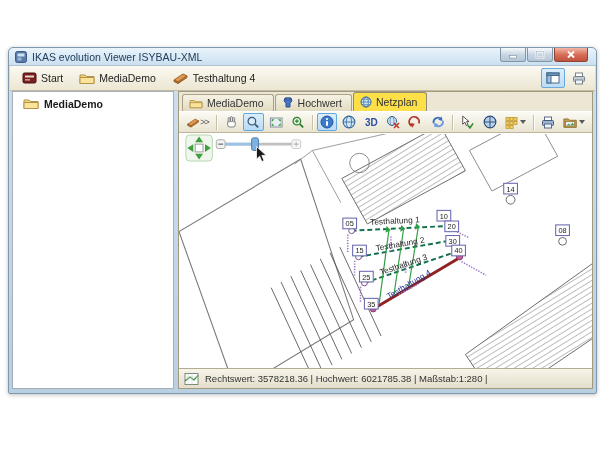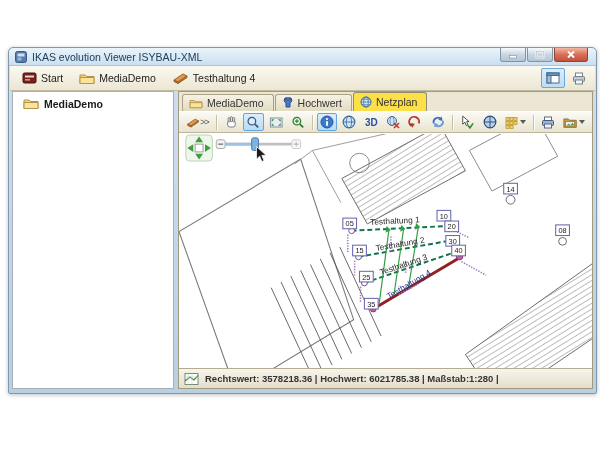--- a/index.html
+++ b/index.html
@@ -58,21 +58,21 @@
   .dd-arrow { width:0; height:0; border-left:3px solid transparent; border-right:3px solid transparent;
     border-top:4px solid #5a5a5a; margin-left:2px; }
   .mtb-spacer { flex:1; }
   
   .map-canvas { flex:1; background:#fff; border-top:1px solid #fff; position:relative;
     overflow:hidden; min-height:0; }
   .map-canvas svg.mapsvg { position:absolute; inset:0; width:100%; height:100%; }
   
   .statusbar { height:20px; background:linear-gradient(#f7f4ea,#e4decb);
     border-top:1px solid #b3ac93; display:flex; align-items:center; gap:6px; padding:0 5px; }
-  .status-text { font-size:9.5px; color:#333; white-space:nowrap;font-weight:bold; }
+  .status-text { font-size:9.5px; color:#333; white-space:nowrap; }
 </style>
 </head>
 <body>
 
 <div class="window">
 
   <div class="titlebar">
     <svg class="app-icon" viewBox="0 0 12 12">
       <rect x="0.5" y="0.5" width="11" height="11" rx="2" fill="#5a7aa8" stroke="#3a5a88"></rect>
       <rect x="2.5" y="2.5" width="7" height="3" fill="#cfe0f2"></rect>

